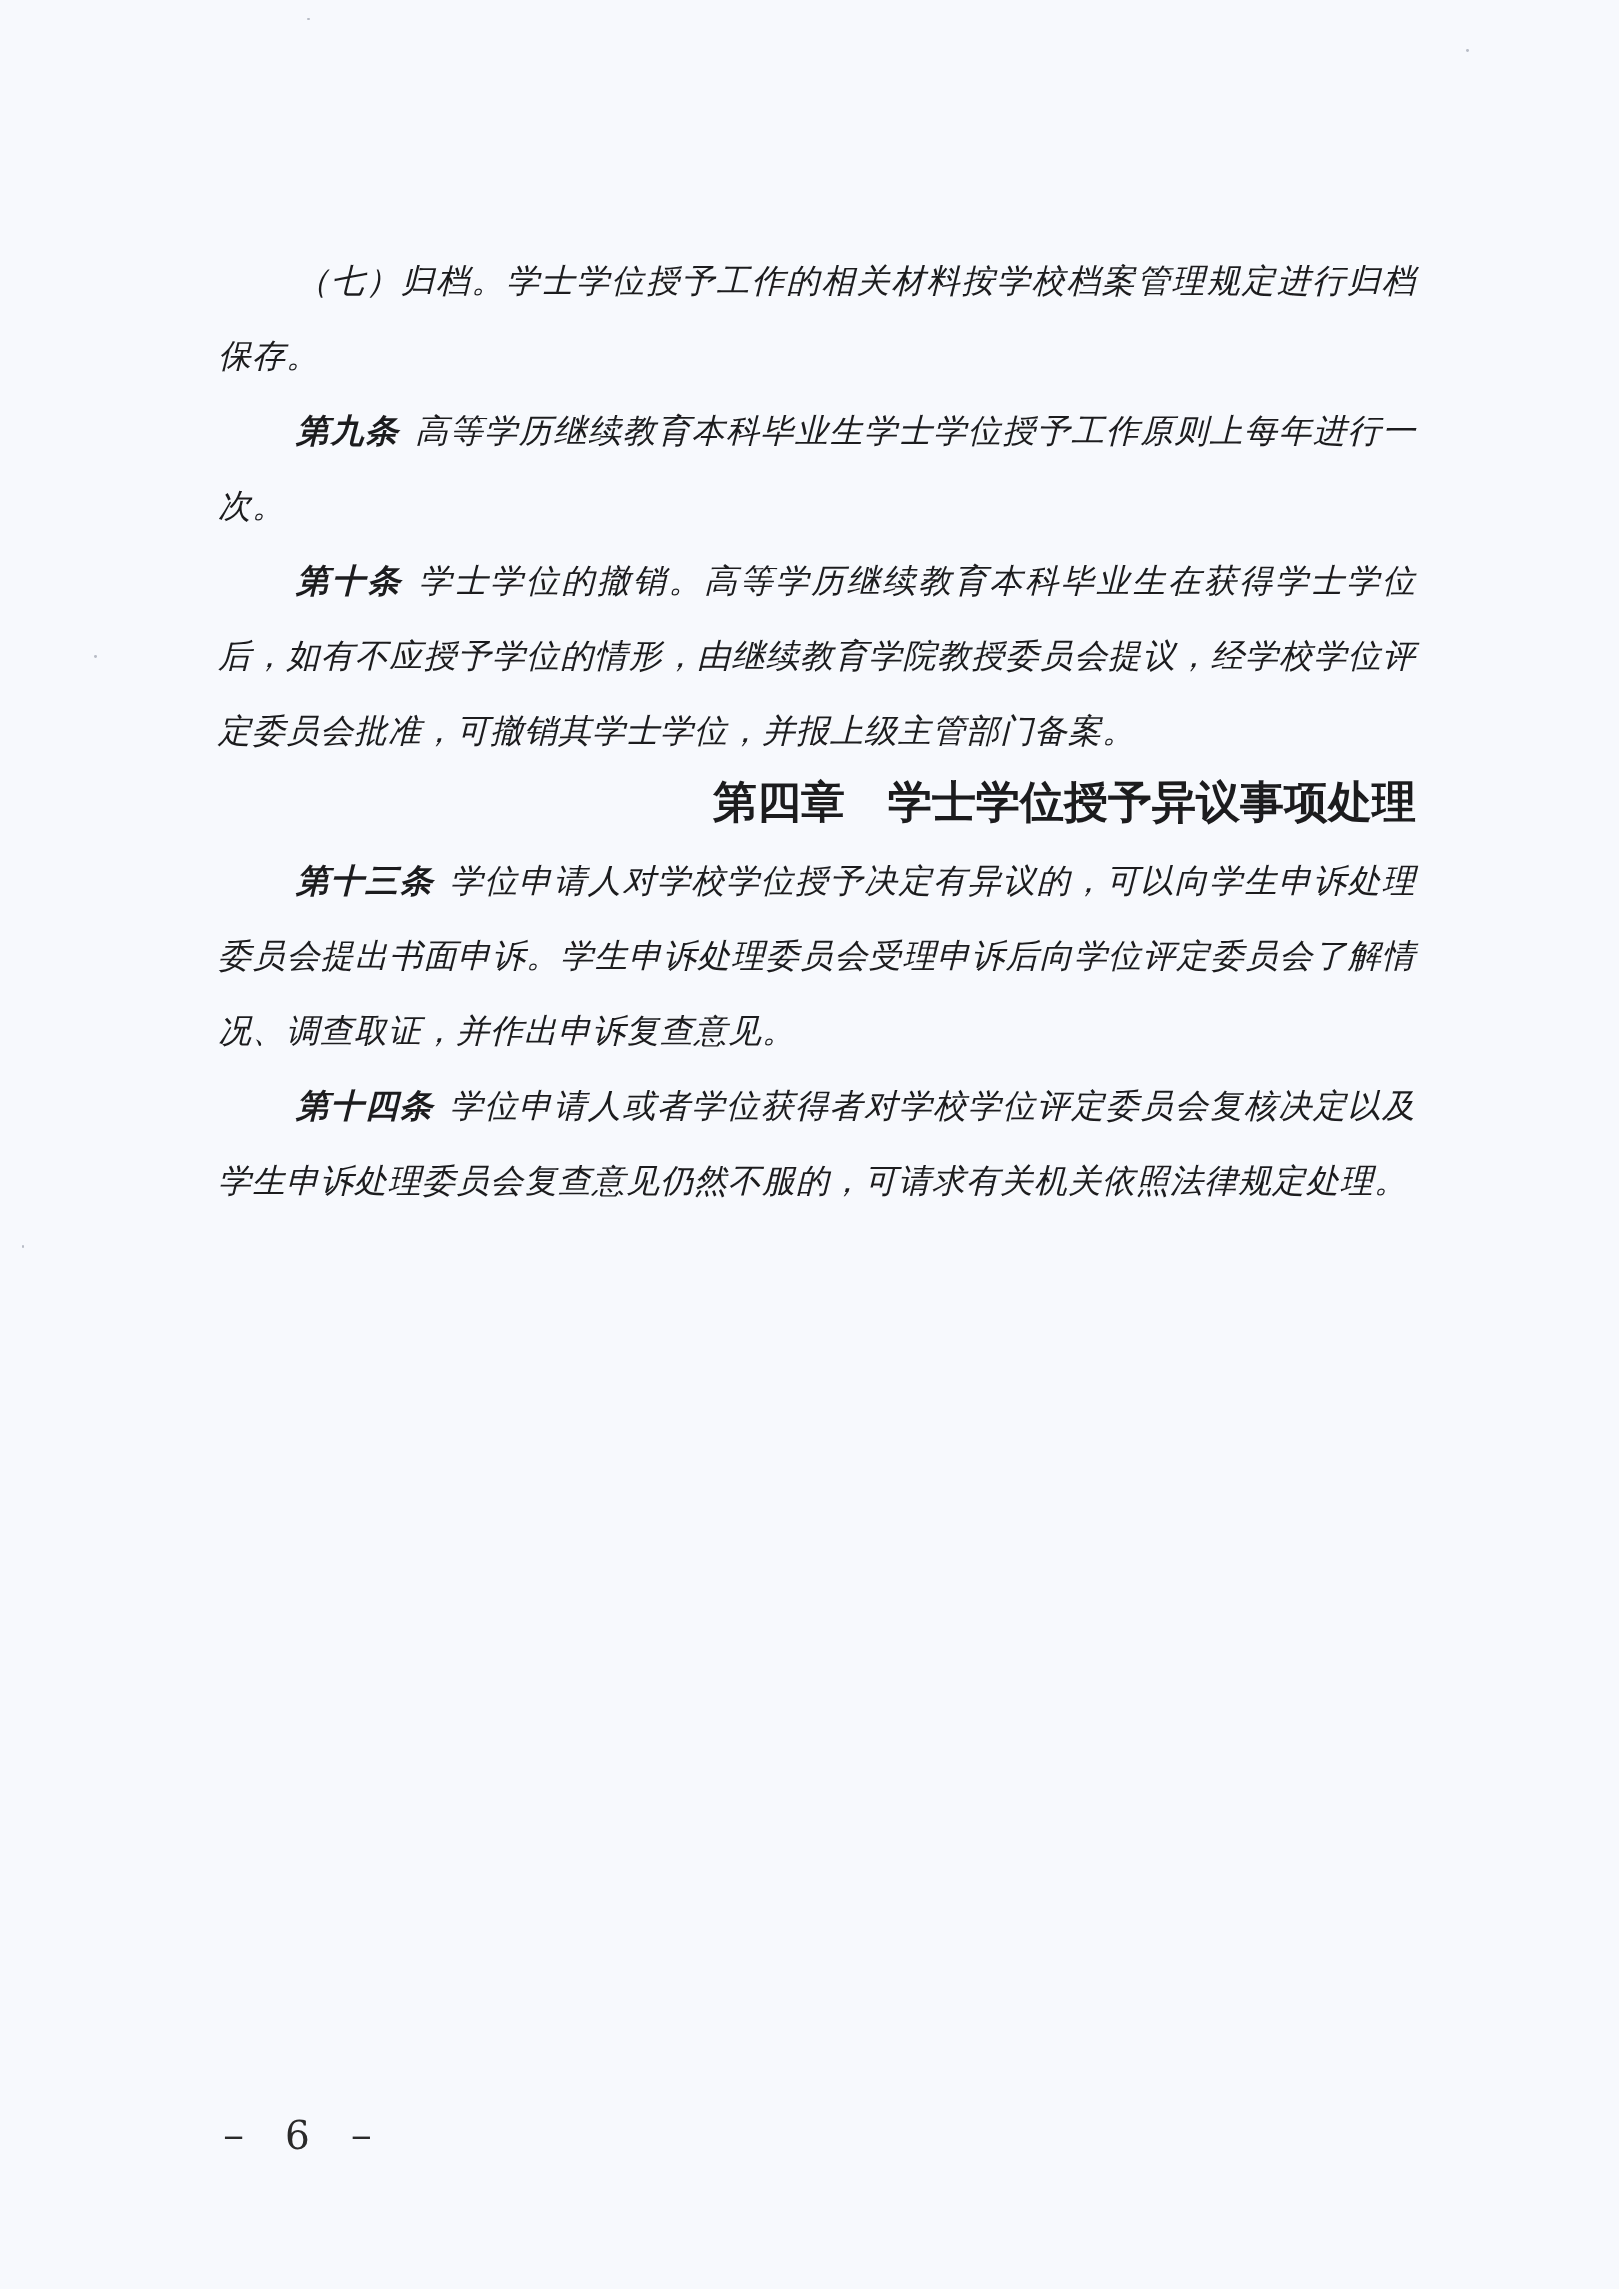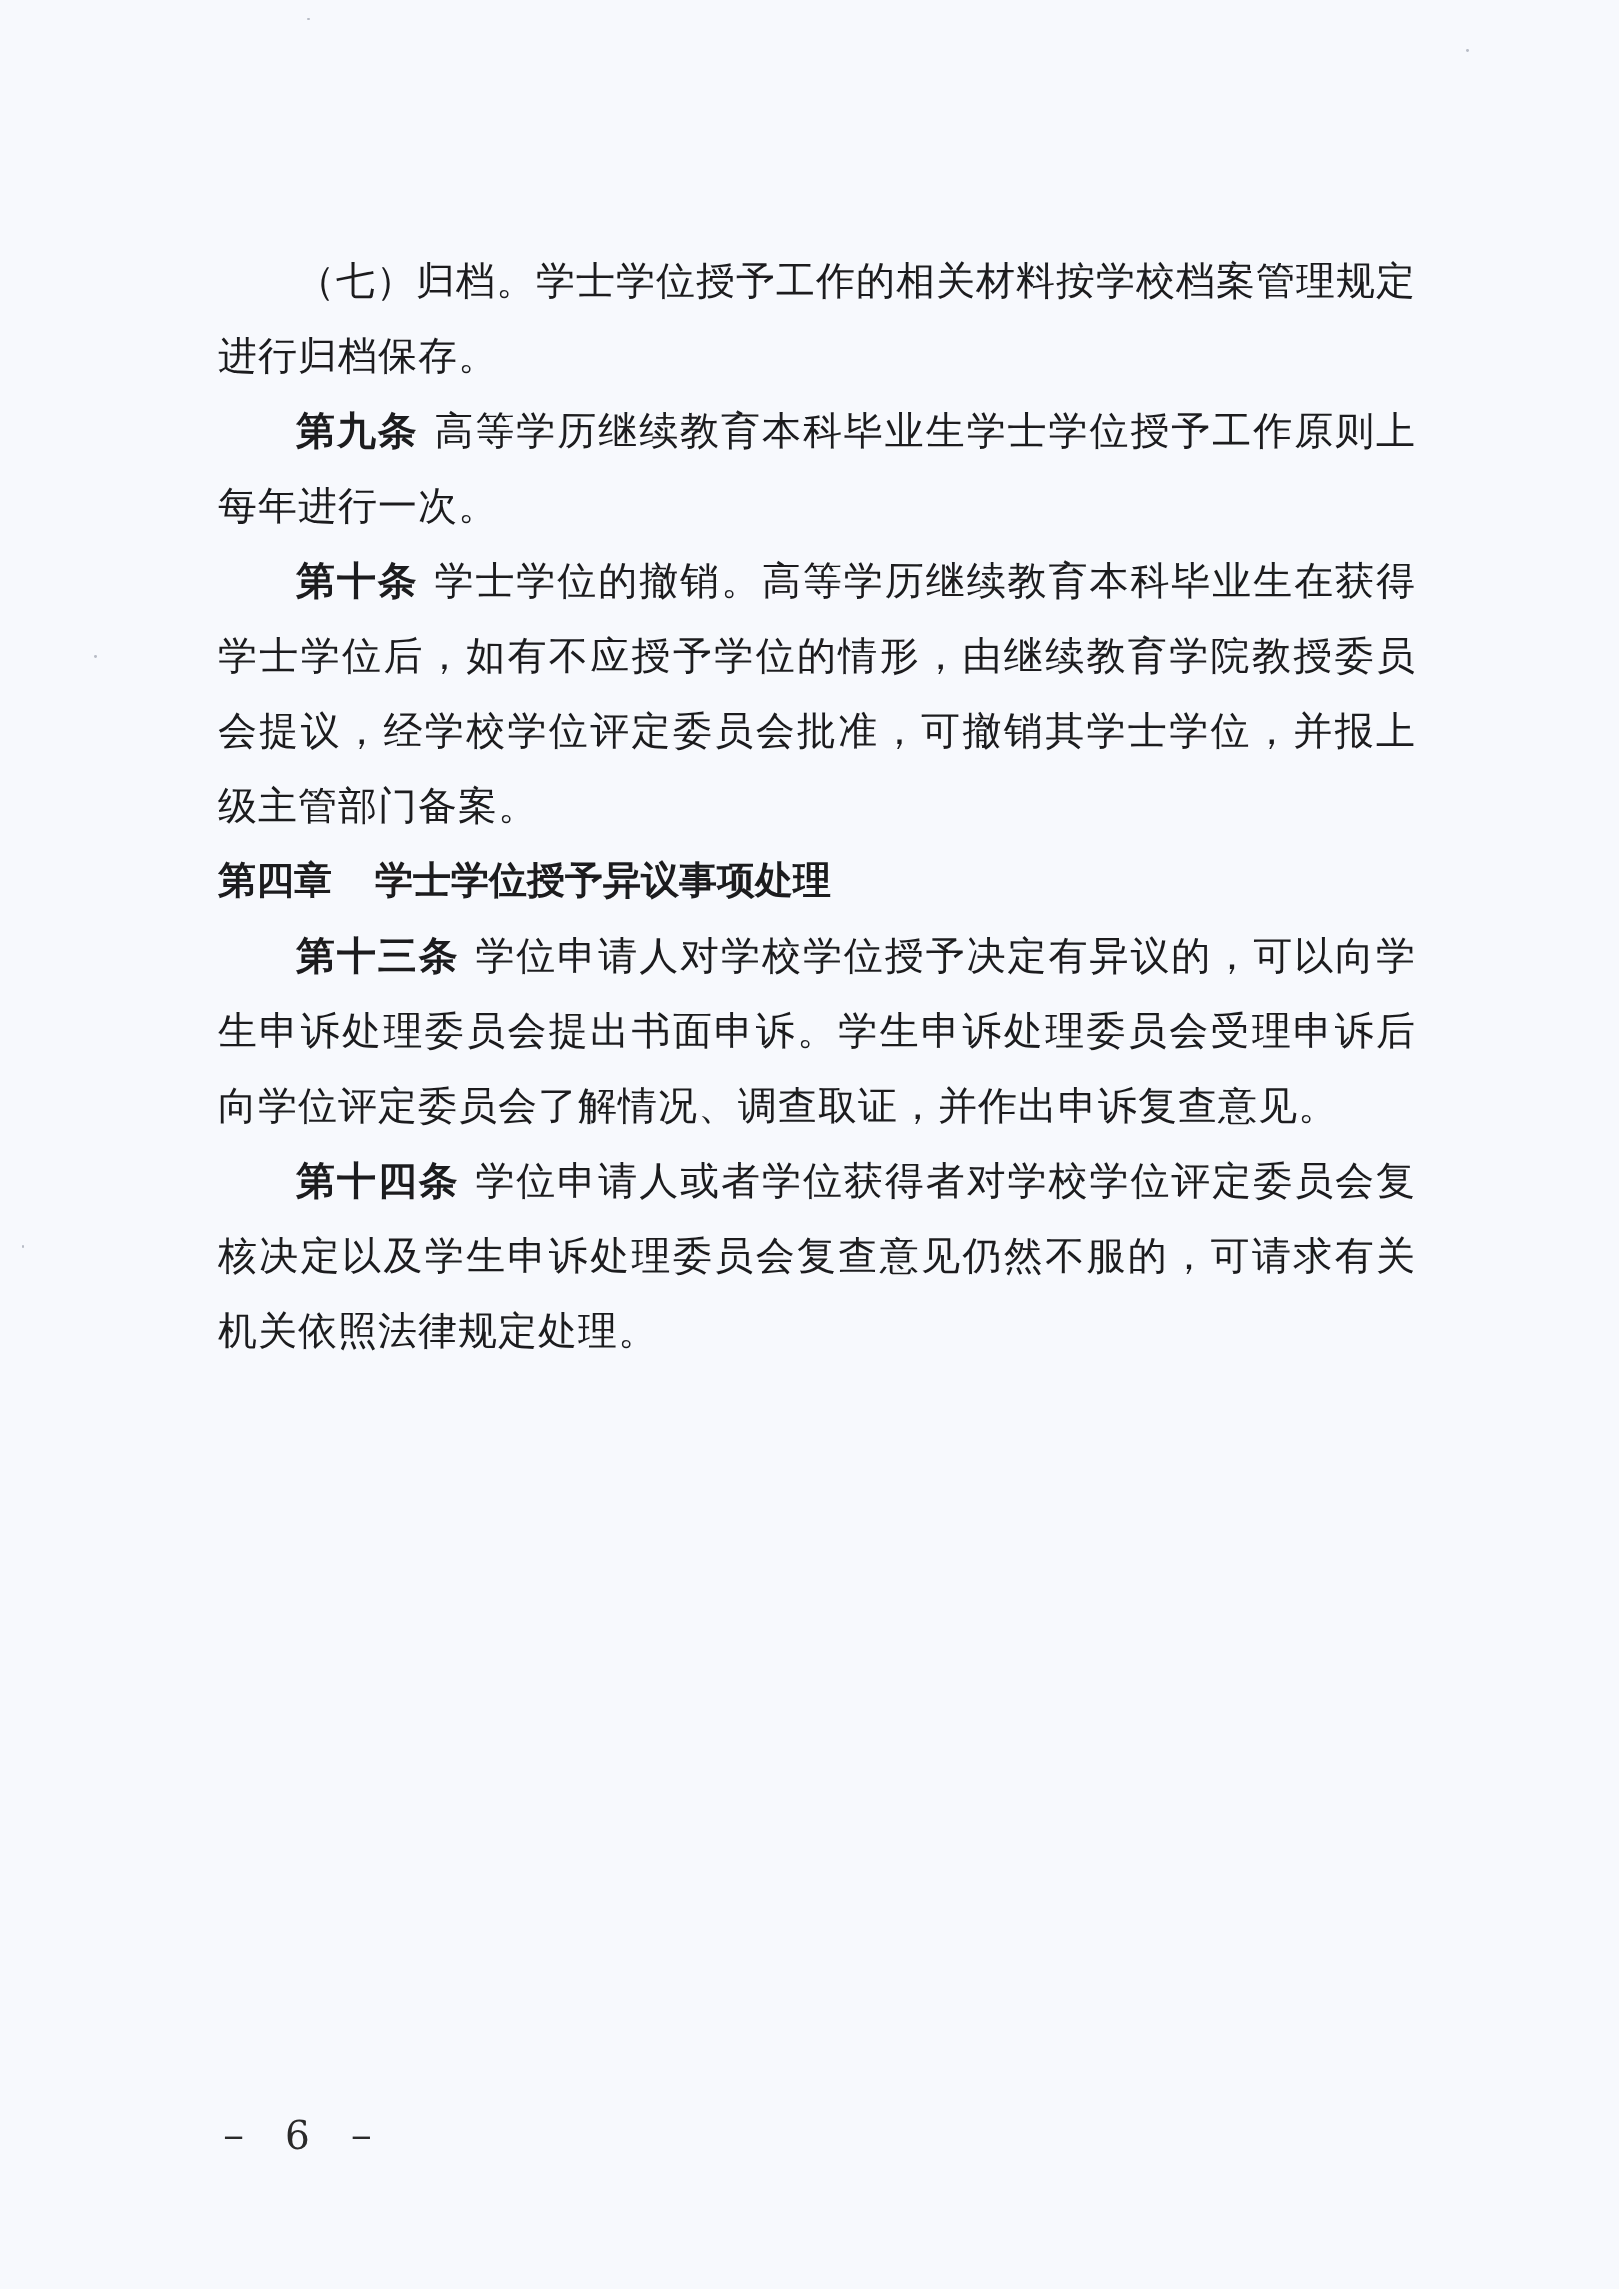--- a/index.html
+++ b/index.html
@@ -15,42 +15,43 @@
     font-family: "DejaVu Serif", "Liberation Serif", serif;
     color: #1c1c1e;
   }
   .page {
     position: absolute;
     left: 218px;
     top: 243px;
     width: 1198px;
   }
   .para {
-    font-size: 39px;
+    font-size: 33px;
     line-height: 75px;
     margin: 0;
     text-align: justify;
     text-align-last: left;
     letter-spacing: 1px;
     text-indent: 78px;
     word-break: break-all;
+    font-style: italic;
   }
   .para .art {
     font-family: "DejaVu Sans", "Liberation Sans", sans-serif;
     font-weight: bold;
     margin-right: 15.7px;
   }
   .para.art14 .art {
   }
   .chapter {
-    font-family: Liberation Sans, sans-serif;
+    font-family: Liberation Mono, monospace;
     font-weight: bold;
-    font-size: 38px;
+    font-size: 44px;
     line-height: 75px;
-    text-align: left;
+    text-align: right;
     margin: 0;
     letter-spacing: 0px;
   }
   .chapter .gap {
     display: inline-block;
     width: 43px;
   }
   .page-number {
     position: absolute;
     left: 214px;

